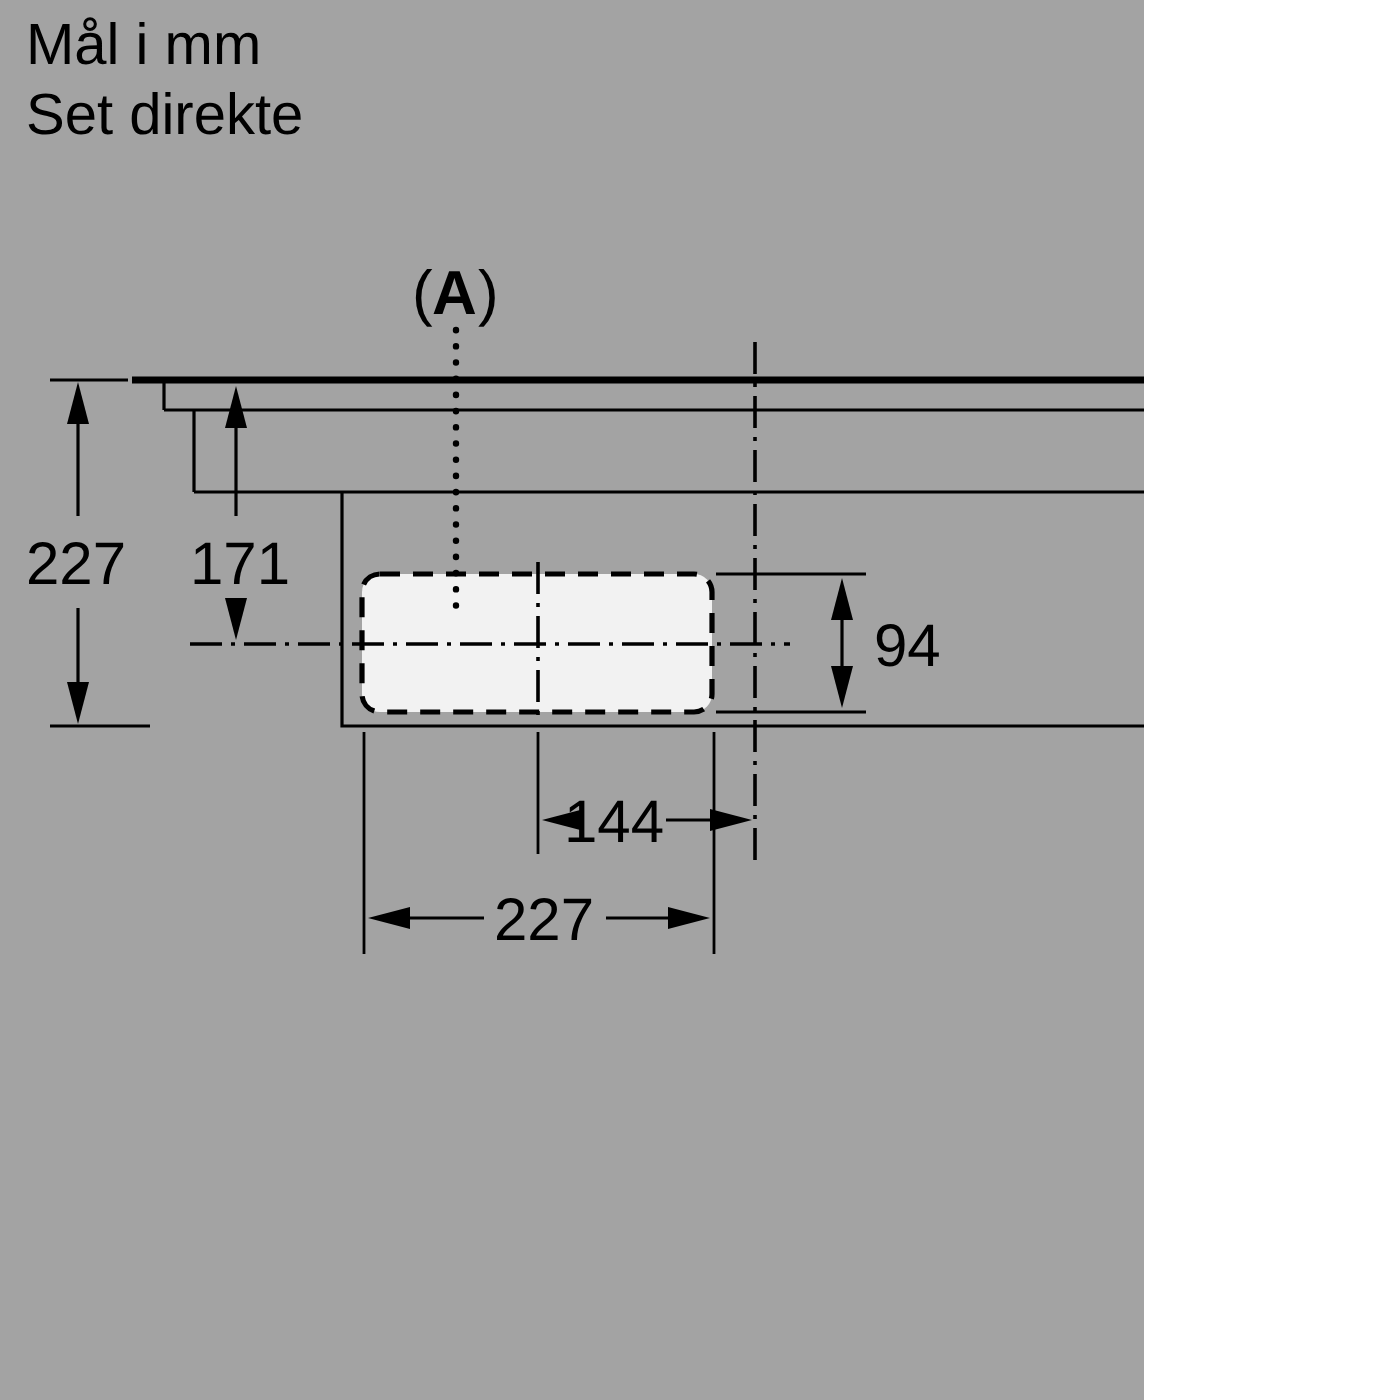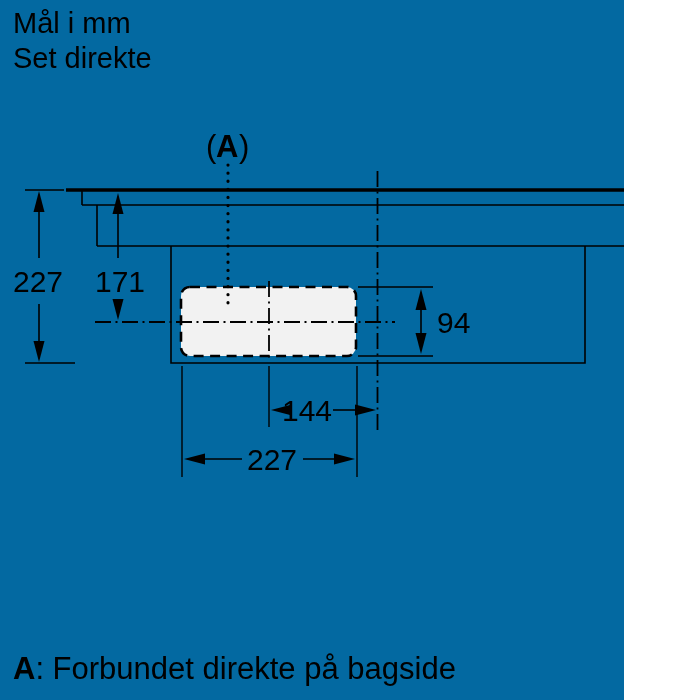--- a/index.html
+++ b/index.html
@@ -1,20 +1,20 @@
 <!DOCTYPE html>
 <html><head>
 <meta charset="utf-8">
 <style>
   html, body { margin: 0; padding: 0; background: #ffffff; }
   .canvas {
     position: relative;
-    width: 624px;
+    width: 572px;
     height: 700px;
-    background: #0369a1;
+    background: #a3a3a3;
     font-family: "Liberation Sans", sans-serif;
     color: #000000;
     overflow: hidden;
   }
   .header {
     position: absolute;
     left: 13px;
     top: 6px;
     font-size: 29px;
     line-height: 35px;
@@ -130,17 +130,14 @@
       <line class="ext" x1="182" y1="366" x2="182" y2="477"></line>
       <line class="ext" x1="357" y1="366" x2="357" y2="477"></line>
       <polygon class="arrow" points="184,459 205,453.5 205,464.5"></polygon>
       <line class="dimline" x1="203" y1="459" x2="242" y2="459"></line>
       <line class="dimline" x1="303" y1="459" x2="337" y2="459"></line>
       <polygon class="arrow" points="355,459 334,453.5 334,464.5"></polygon>
       <text class="dim-text" x="272" y="470" text-anchor="middle">227</text>
     </g>
   </svg>
 
-  <div class="footnote">
-    <span class="fn-label">A</span><span>: Forbundet direkte på bagside</span>
-  </div>
 
 </div>
 
 </body></html>

